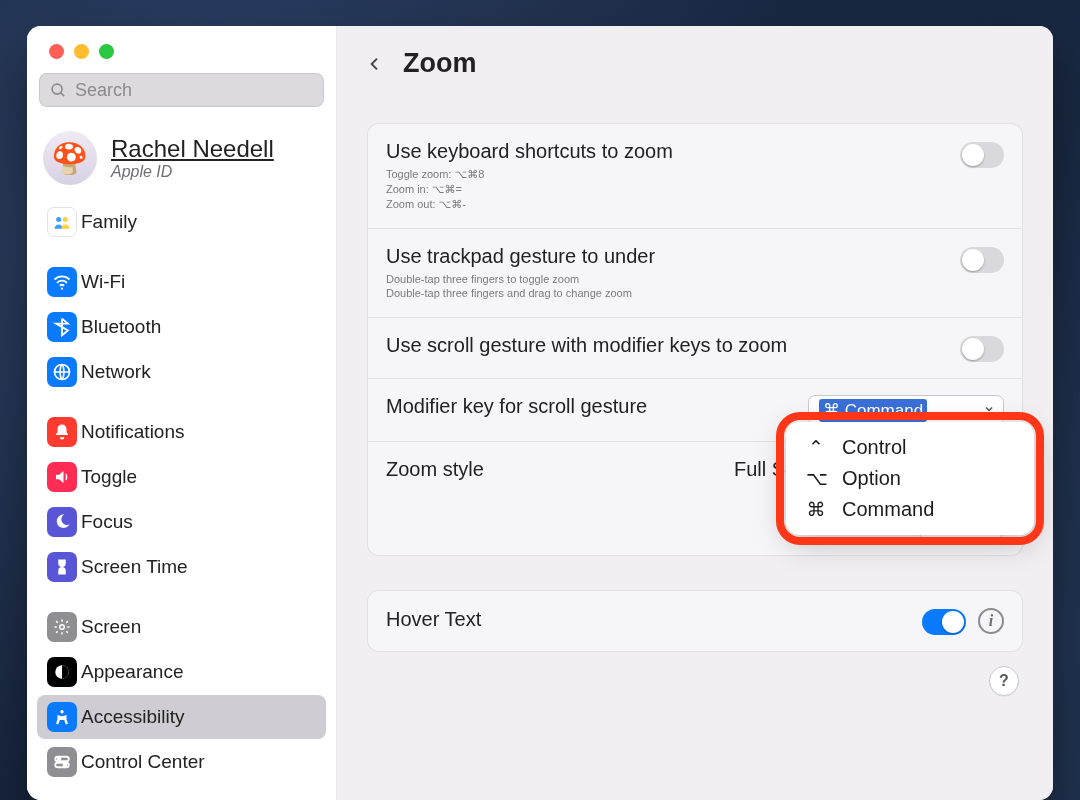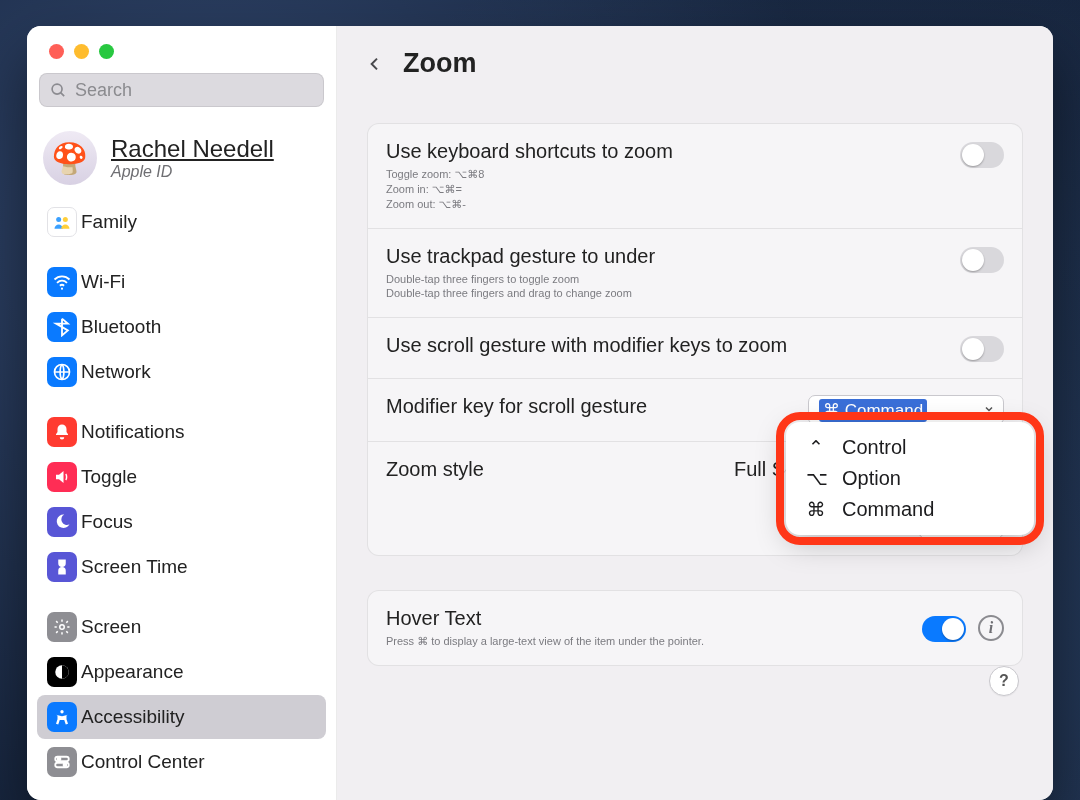--- a/index.html
+++ b/index.html
@@ -476,21 +476,20 @@
         </div>
         <div class="highlight-ring"></div>
       </div>
 
     </div>
 
     <div class="card">
       <div class="cell" style="border-bottom:none;align-items:center;">
         <div class="texts">
           <div class="h">Hover Text</div>
-          <div class="d">Press ⌘ to display a large-text view of the item under the pointer.</div>
         </div>
         <div class="toggle on"></div>
         <span class="info-btn">
             <span style="font-style:italic;font-family:Georgia,serif;">i</span>
           </span>
       </div>
     </div>
 
     <div class="help-float">
       <span class="help-btn">

